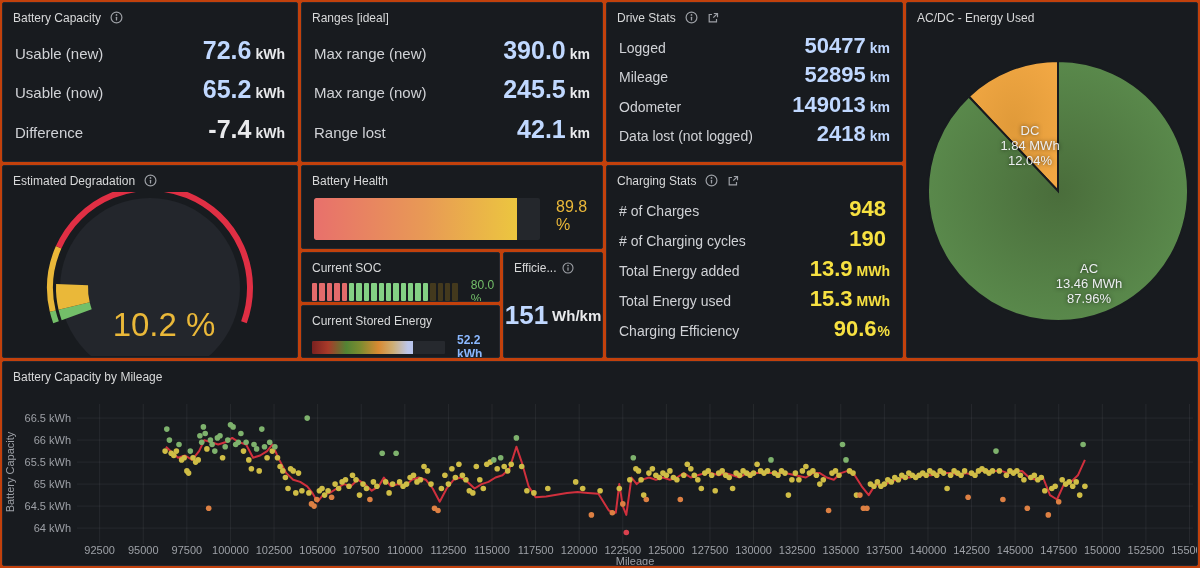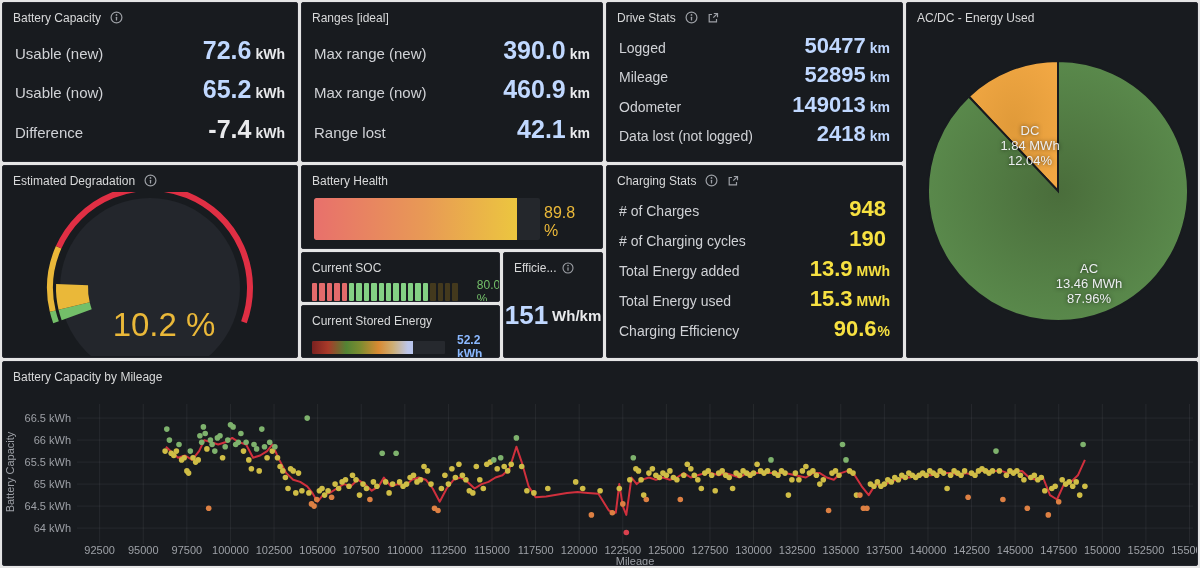--- a/index.html
+++ b/index.html
@@ -1,41 +1,41 @@
 <!DOCTYPE html>
 <html><head>
 <meta charset="utf-8">
 <style>
   * { margin:0; padding:0; box-sizing:border-box; }
   html,body { width:1200px; height:568px; background:#111217; font-family:"Liberation Sans","DejaVu Sans",sans-serif; overflow:hidden; }
-  .stage { position:relative; width:1200px; height:568px; background:#e5e5e5; }
+  .stage { position:relative; width:1200px; height:568px; background:#c2410c; }
   .panel { position:absolute; background:#181b1f; border:1px solid #25272e; border-radius:2px; overflow:hidden; }
   .titlebar { display:flex; align-items:center; gap:9px; padding:7px 10px 4px 10px; height:26px; }
   .ptitle { font-size:12px; font-weight:500; color:#d8d9da; white-space:nowrap; }
   .icon { display:inline-flex; align-items:center; color:#9da0a6; }
   .icon svg { display:block; }
   
   .stat-col { display:flex; flex-direction:column; justify-content:space-around; padding:2px 12px 10px 12px; }
   .stat-row { display:flex; justify-content:space-between; align-items:baseline; }
   .stat-label { font-size:15px; color:#d0d2d6; }
   .stat-label.sm { font-size:14px; }
   .stat-value { font-weight:700; white-space:nowrap; }
   .v-blue  { color:#c0d8ff; }
   .v-yellow{ color:#f7e141; }
   .num-lg { font-size:25px; }
   .num-md { font-size:22px; }
   .unit { font-size:14px; font-weight:700; color:#d8d9da; margin-left:4px; }
   .v-yellow .unit { color:#f7e141; }
   
-  .bh-wrap { display:flex; align-items:flex-end; padding:6px 12px 10px 12px; gap:4px; }
+  .bh-wrap { display:flex; align-items:flex-start; padding:6px 12px 10px 12px; gap:16px; }
   .bh-track { position:relative; flex:0 0 226px; height:42px; background:#24272c; border-radius:2px; overflow:hidden; }
   .bh-fill { position:absolute; left:0; top:0; bottom:0; background:linear-gradient(90deg,#e8706c 0%,#e89a55 55%,#ecc63f 100%); border-radius:2px 0 0 2px; }
   .bh-val { font-size:16px; font-weight:500; color:#eab839; }
   
-  .soc-wrap { display:flex; align-items:center; padding:3px 10px 6px 10px; gap:19px; }
+  .soc-wrap { display:flex; align-items:center; padding:3px 10px 6px 10px; gap:13px; }
   .soc-cells { display:flex; gap:2px; }
   .soc-cell { width:5.4px; height:18px; border-radius:1px; }
   .soc-val { font-size:12px; font-weight:500; color:#73bf69; }
   
   .se-wrap { display:flex; align-items:center; padding:5px 10px 8px 10px; gap:12px; }
   .se-track { position:relative; flex:0 0 133px; height:13px; background:#26292e; border-radius:1px; overflow:hidden; }
   .se-fill { position:absolute; left:0; top:0; bottom:0; border-radius:1px 0 0 1px;
     background:linear-gradient(90deg,#7a2120 0%,#a93a29 16%,#538434 34%,#7d8c30 48%,#d98a33 66%,#cdae74 80%,#bdc6ea 95%,#b9c6ee 100%); }
   .se-val { font-size:12px; font-weight:700; color:#8ab8ff; }
   
@@ -86,21 +86,21 @@
     <div class="titlebar">
       <span class="ptitle">Ranges [ideal]</span>
     </div>
     <div class="stat-col" style="height:130px;">
       <div class="stat-row">
         <span class="stat-label">Max range (new)</span>
         <span class="stat-value v-blue num-lg"><span>390.0</span><span class="unit" style="color:#e9eaec">km</span></span>
       </div>
       <div class="stat-row">
         <span class="stat-label">Max range (now)</span>
-        <span class="stat-value v-blue num-lg"><span>460.9</span><span class="unit" style="color:#e9eaec">km</span></span>
+        <span class="stat-value v-blue num-lg"><span>245.5</span><span class="unit" style="color:#e9eaec">km</span></span>
       </div>
       <div class="stat-row">
         <span class="stat-label">Range lost</span>
         <span class="stat-value v-blue num-lg"><span>42.1</span><span class="unit" style="color:#e9eaec">km</span></span>
       </div>
     </div>
   </div>
 
   <div class="panel" style="left:606px;top:2px;width:297px;height:160px;">
     <div class="titlebar">

